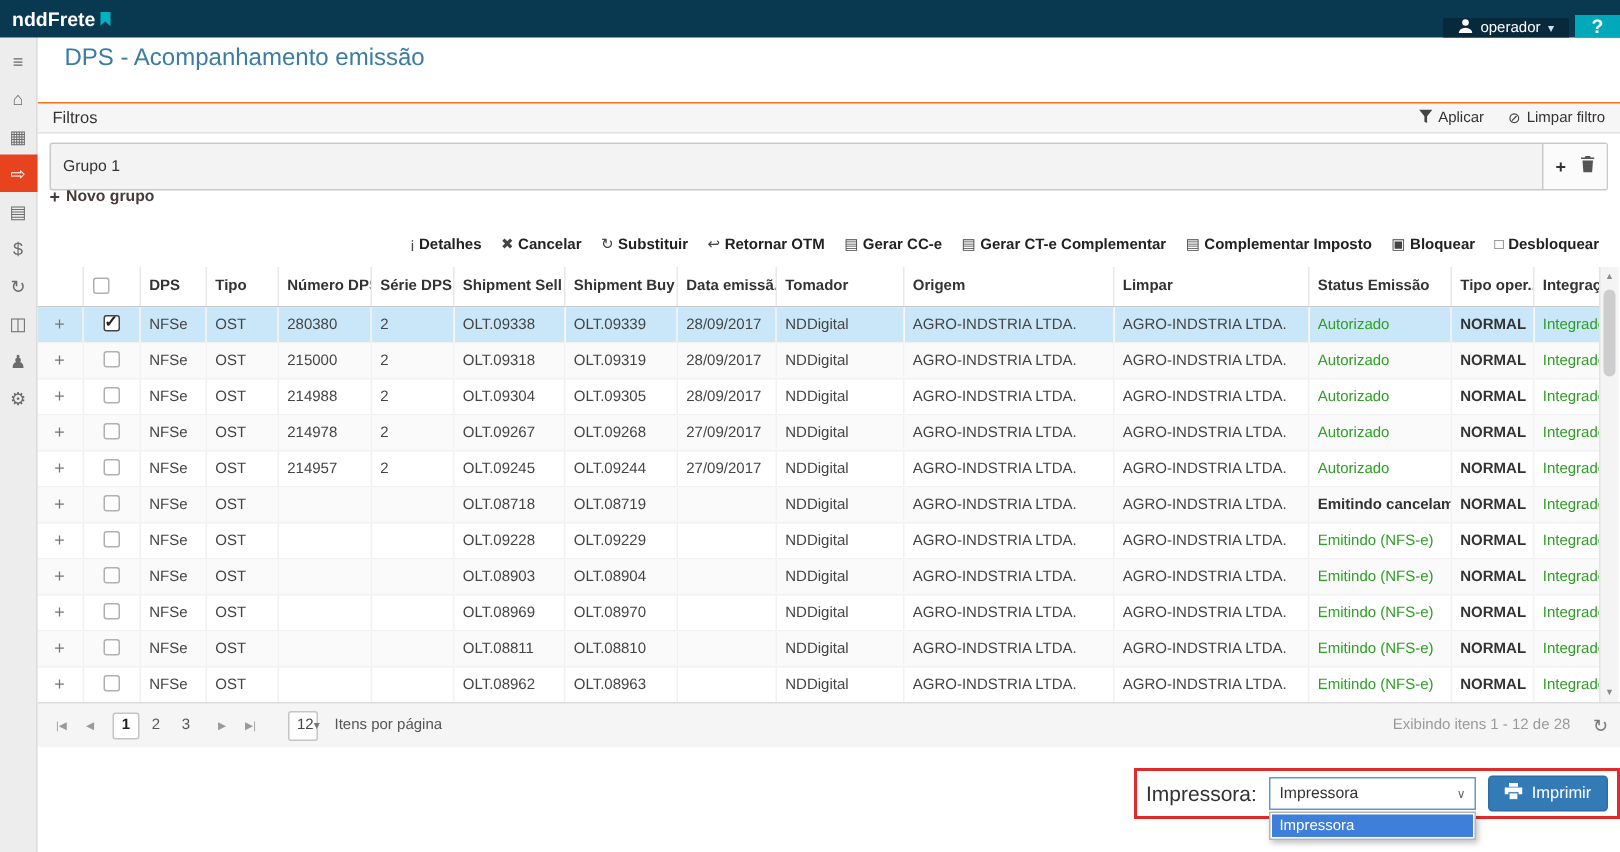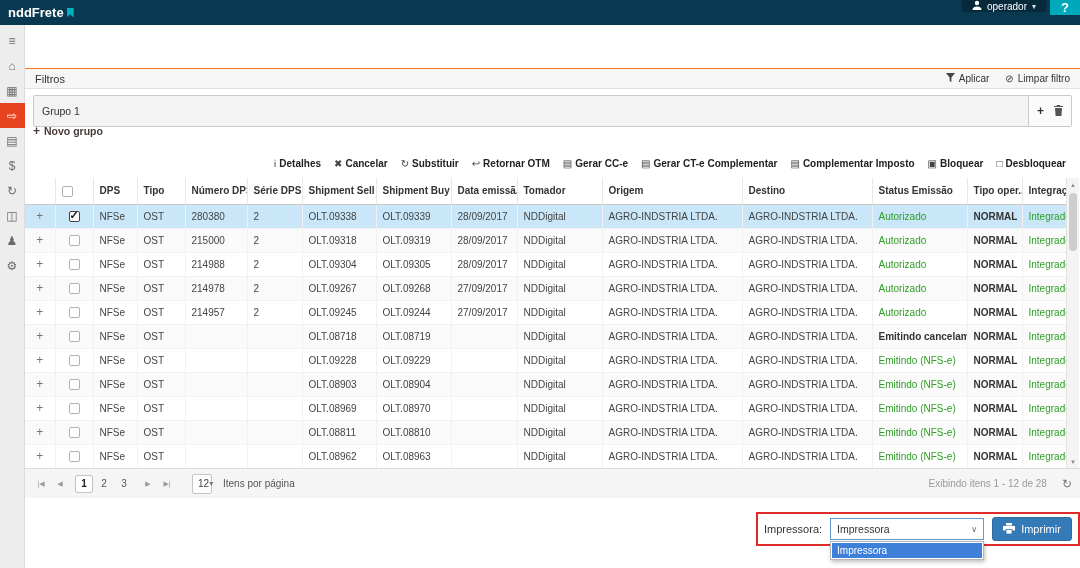--- a/index.html
+++ b/index.html
@@ -3,21 +3,21 @@
 <meta charset="utf-8">
 <style>
   *{margin:0;padding:0;box-sizing:border-box}
   html,body{width:1080px;height:568px;overflow:hidden}
   body{font-family:"Liberation Sans",sans-serif;background:#fff;position:relative;color:#333}
 
   
   .topbar{position:absolute;top:0;left:0;right:0;height:25px;background:#083950;display:flex;align-items:center;z-index:20}
   .brand{display:flex;align-items:center;gap:3px;padding-left:8px;color:#fff;font-size:13px;font-weight:bold}
   .brand-flag{width:7px;height:10px;background:#00b1c1;clip-path:polygon(0 0,100% 0,100% 100%,50% 68%,0 100%)}
-  .topbar-right{margin-left:auto;display:flex;align-items:flex-start;height:100%}
+  .topbar-right{margin-left:auto;display:flex;align-items:flex-end;height:100%}
   .user-menu{display:flex;align-items:center;gap:5px;background:#07293c;color:#fff;font-size:10px;padding:0 10px;cursor:pointer}
   .user-caret{font-size:8px;color:#cfe3ee}
   .help-btn{width:30px;background:#00a9ba;color:#fff;font-weight:bold;font-size:13px;display:flex;align-items:center;justify-content:center;margin-left:4px;cursor:pointer}
 
   
   .sidebar{position:absolute;top:25px;left:0;bottom:0;width:25px;background:#ededed;border-right:1px solid #dcdcdc;display:flex;flex-direction:column;align-items:center;padding-top:3px;z-index:10}
   .side-item{width:25px;height:25px;display:flex;align-items:center;justify-content:center;color:#6b6b6b;font-size:12px;cursor:pointer}
   .side-item.active{background:#e8431f;color:#fff}
 
   
@@ -71,21 +71,21 @@
   .page-num{min-width:18px;height:18px;display:flex;align-items:center;justify-content:center;cursor:pointer;color:#555;font-size:10px}
   .page-num.current{color:#222;font-weight:bold;background:#fff;border:1px solid #c5c5c5;border-radius:2px}
   .size-select{margin-left:14px;width:20px;height:20px;border:1px solid #c5c5c5;background:#fdfdfd;border-radius:2px;display:flex;align-items:center;justify-content:space-between;padding:0 5px;cursor:pointer;color:#444}
   .size-select .caret{font-size:8px;color:#777}
   .per-page{margin-left:8px;color:#555}
   .pager-info{margin-left:auto;color:#9a9a9a}
   .refresh{margin-left:12px;color:#777;font-size:12px;cursor:pointer}
 
   
   .print-zone{position:absolute;top:487px;left:731px;width:324px;height:34px;border:2px solid #e02b2b;display:flex;align-items:center;justify-content:flex-end;gap:8px;padding:0 6px}
-  .print-label{font-size:11px;color:#333}
+  .print-label{font-size:14px;color:#333}
   .select-wrap{position:relative;width:168px}
   .pr-select{height:22px;border:1px solid #5e9bd3;background:#fff;display:flex;align-items:center;padding:0 6px;font-size:10.5px;color:#333;cursor:pointer}
   .pr-select .caret{margin-left:auto;color:#666;font-size:8px}
   .pr-options{position:absolute;top:23px;left:0;right:0;background:#fff;border:1px solid #b5b5b5;box-shadow:1px 2px 4px rgba(0,0,0,.25);z-index:30;padding:1px}
   .pr-option{height:15px;display:flex;align-items:center;padding:0 5px;font-size:10px;background:#3d7fd9;color:#fff;cursor:pointer}
   .print-btn{height:24px;min-width:80px;background:#337ab7;color:#fff;border:1px solid #2e6da4;border-radius:3px;display:flex;align-items:center;justify-content:center;gap:6px;font-size:11px;cursor:pointer}
 </style>
 </head>
 <body>
 
@@ -149,20 +149,21 @@
 
     <div class="side-item">
       <span>⚙</span>
     </div>
 
 </div>
 
 <div class="main">
 
   <div class="page-head">
+    <div class="page-title">DPS - Acompanhamento emissão</div>
   </div>
 
   <div class="filters-bar">
     <span>Filtros</span>
     <div class="filters-actions">
       <span class="filter-link">
         <span><svg width="9" height="9" viewBox="0 0 10 10">
               <path fill="#444" d="M0 0h10L6 5v5L4 9V5z"></path>
             </svg></span>
         <span>Aplicar</span>
@@ -264,21 +265,21 @@
         <th class="c-cb"><span class="cb"></span></th>
         <th>DPS</th>
           <th>Tipo</th>
           <th>Número DPS</th>
           <th>Série DPS</th>
           <th>Shipment Sell</th>
           <th>Shipment Buy</th>
           <th>Data emissã...</th>
           <th>Tomador</th>
           <th>Origem</th>
-          <th>Destino</th>
+          <th>Limpar</th>
           <th>Status Emissão</th>
           <th>Tipo oper...</th>
           <th>Integraçã...</th>
       </tr>
     </thead>
     <tbody>
 
         <tr class="selected">
           <td class="c-exp"><span class="expand">+</span></td>
           <td class="c-cb"><span class="cb checked"></span></td>

